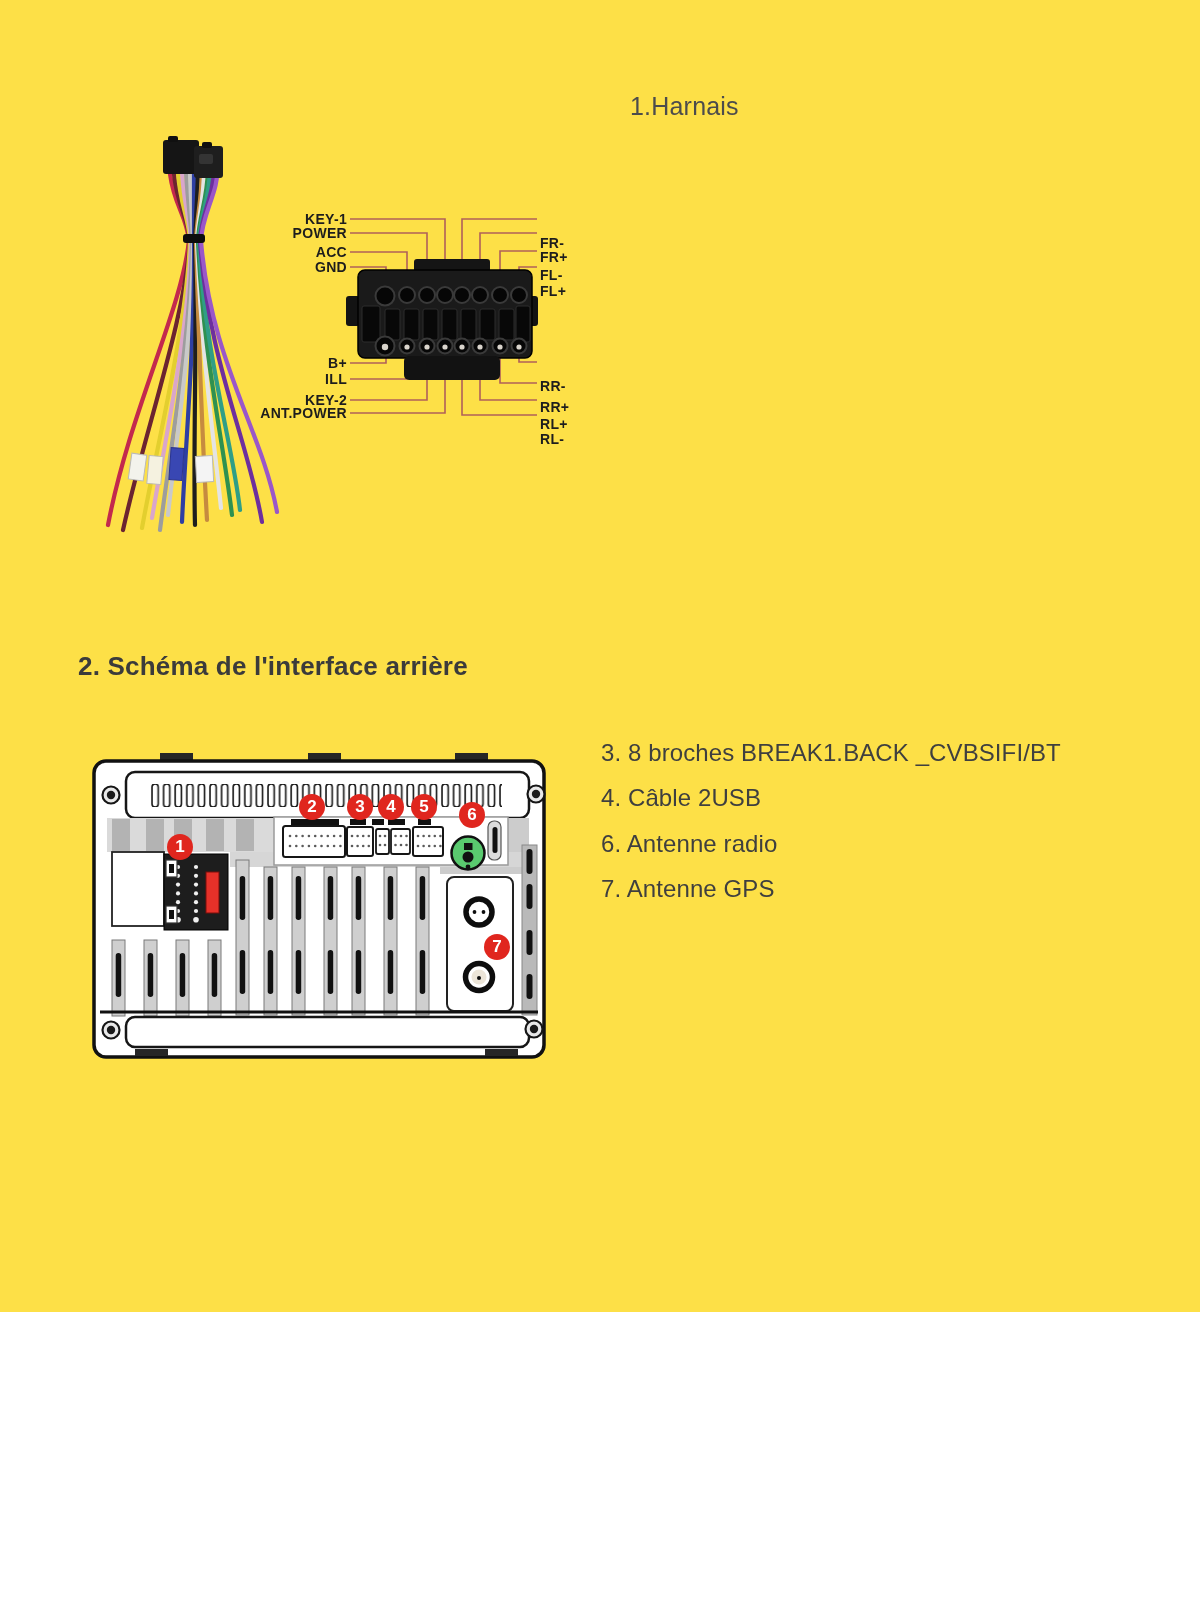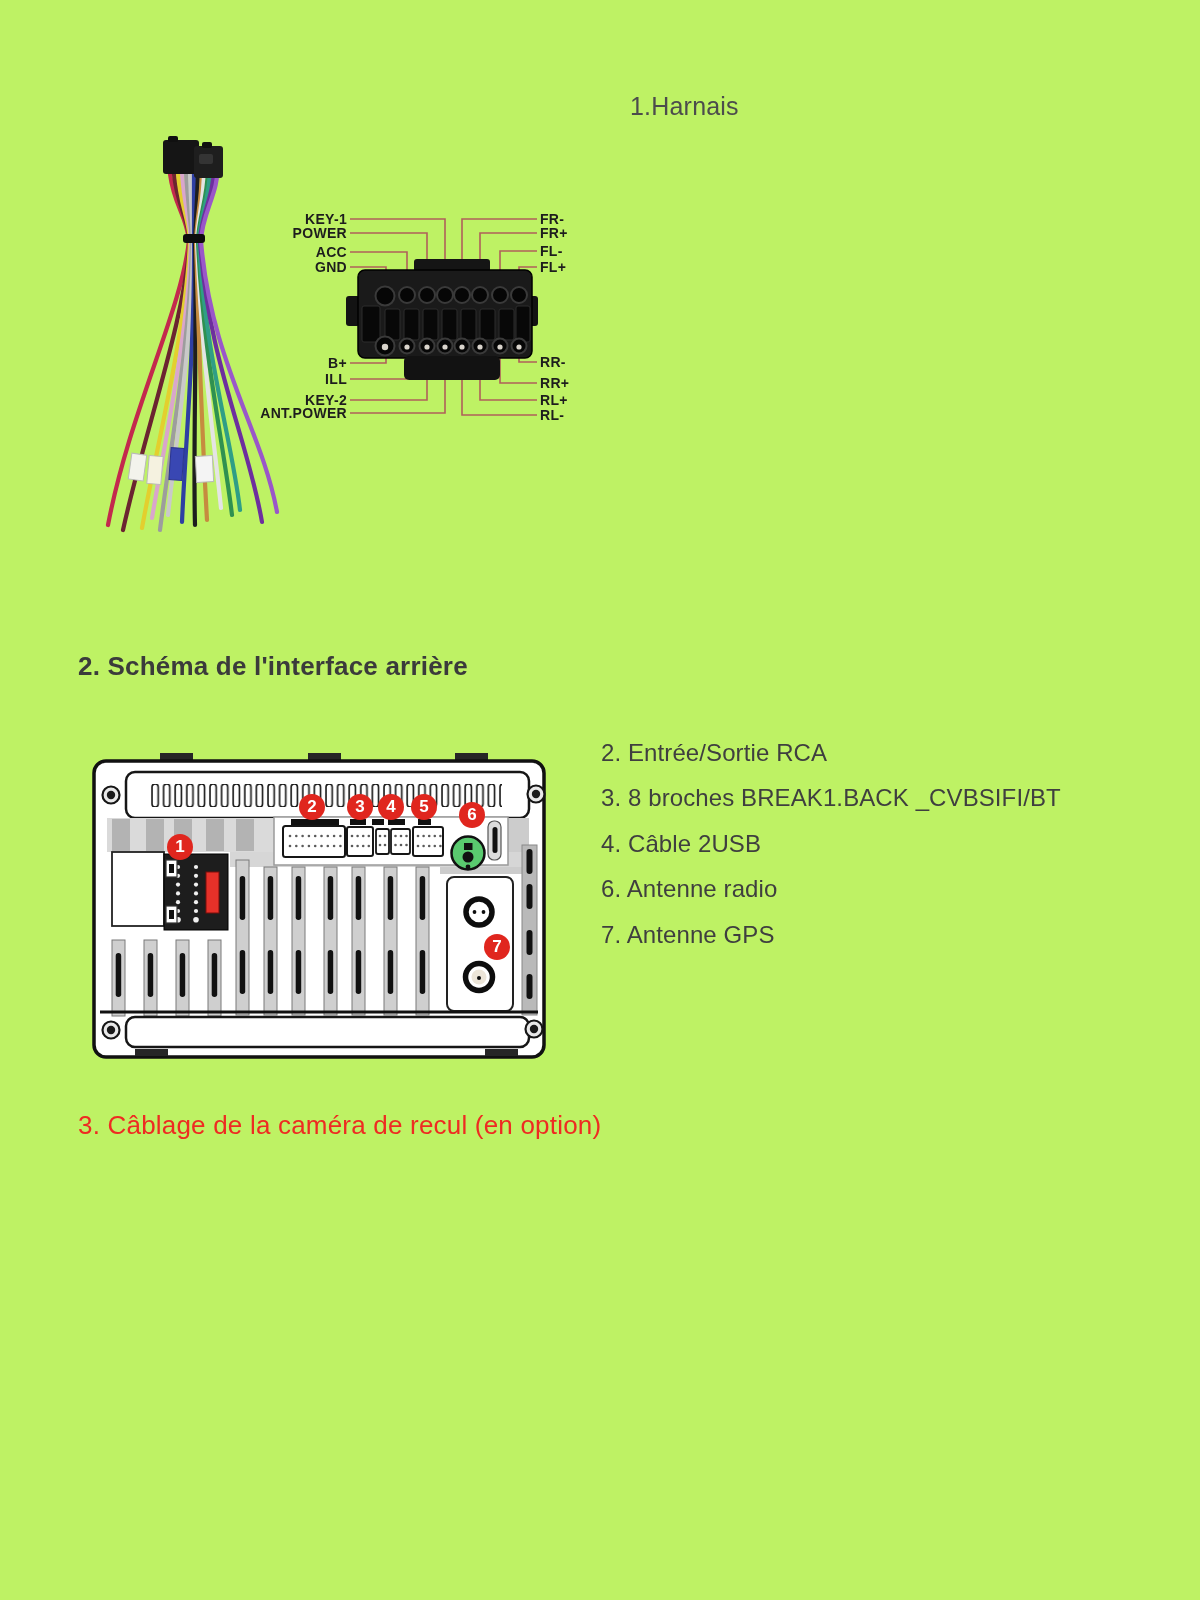--- a/index.html
+++ b/index.html
@@ -1,38 +1,38 @@
 <!DOCTYPE html>
 <html><head>
 <meta charset="utf-8">
 <style>
   html,body{margin:0;padding:0;background:#ffffff;}
   #page{
-    position:relative;width:1200px;height:1600px;background:#bef264;overflow:hidden;
+    position:relative;width:1200px;height:1312px;background:#fde047;overflow:hidden;
     font-family:"Liberation Sans", sans-serif;
   }
   .abs{position:absolute;}
   .title-1{
     left:630px;top:92px;font-size:25px;color:#4c4c4c;letter-spacing:.2px;
   }
   .heading-2{
     left:78px;top:651px;font-size:26px;font-weight:bold;color:#3b3b3b;letter-spacing:.2px;
   }
   .heading-3{
     left:78px;top:1110px;font-size:26px;color:#ee2b22;letter-spacing:.2px;
   }
   .harness-photo{left:90px;top:110px;}
   .pin-diagram{left:268px;top:195px;width:340px;height:240px;}
   .pin-diagram svg{position:absolute;left:0;top:0;}
   .pin-label{
     position:absolute;font-size:14px;line-height:14px;color:#1d1d1d;
     font-weight:bold;letter-spacing:.3px;white-space:nowrap;
   }
   .pin-label.r{right:261px;text-align:right;}
-  .pin-label.l{left:272px;text-align:right;}
+  .pin-label.l{left:272px;text-align:right;margin-top:24px;}
   .rear-figure{left:85px;top:740px;width:470px;height:325px;}
   .rear-figure svg{position:absolute;left:0;top:0;}
   .callout{
     position:absolute;width:26px;height:26px;border-radius:50%;
     background:#e0261e;color:#ffffff;font-size:17px;font-weight:bold;
     display:flex;align-items:center;justify-content:center;
   }
   .legend{left:601px;top:730px;}
   .legend-item{
     height:45.5px;display:flex;align-items:center;
@@ -403,22 +403,20 @@
     <div class="callout" style="left:82px;top:94px">1</div>
     <div class="callout" style="left:214px;top:54px">2</div>
     <div class="callout" style="left:262px;top:54px">3</div>
     <div class="callout" style="left:293px;top:54px">4</div>
     <div class="callout" style="left:326px;top:54px">5</div>
     <div class="callout" style="left:374px;top:62px">6</div>
     <div class="callout" style="left:399px;top:194px">7</div>
   </div>
 
   <div class="abs legend">
-    <div class="legend-item">2. Entrée/Sortie RCA</div>
     <div class="legend-item">3. 8 broches BREAK1.BACK _CVBSIFI/BT</div>
     <div class="legend-item">4. Câble 2USB</div>
     <div class="legend-item">6. Antenne radio</div>
     <div class="legend-item">7. Antenne GPS</div>
   </div>
 
-  <div class="abs heading-3">3. Câblage de la caméra de recul (en option)</div>
 
 </div>
 
 </body></html>

